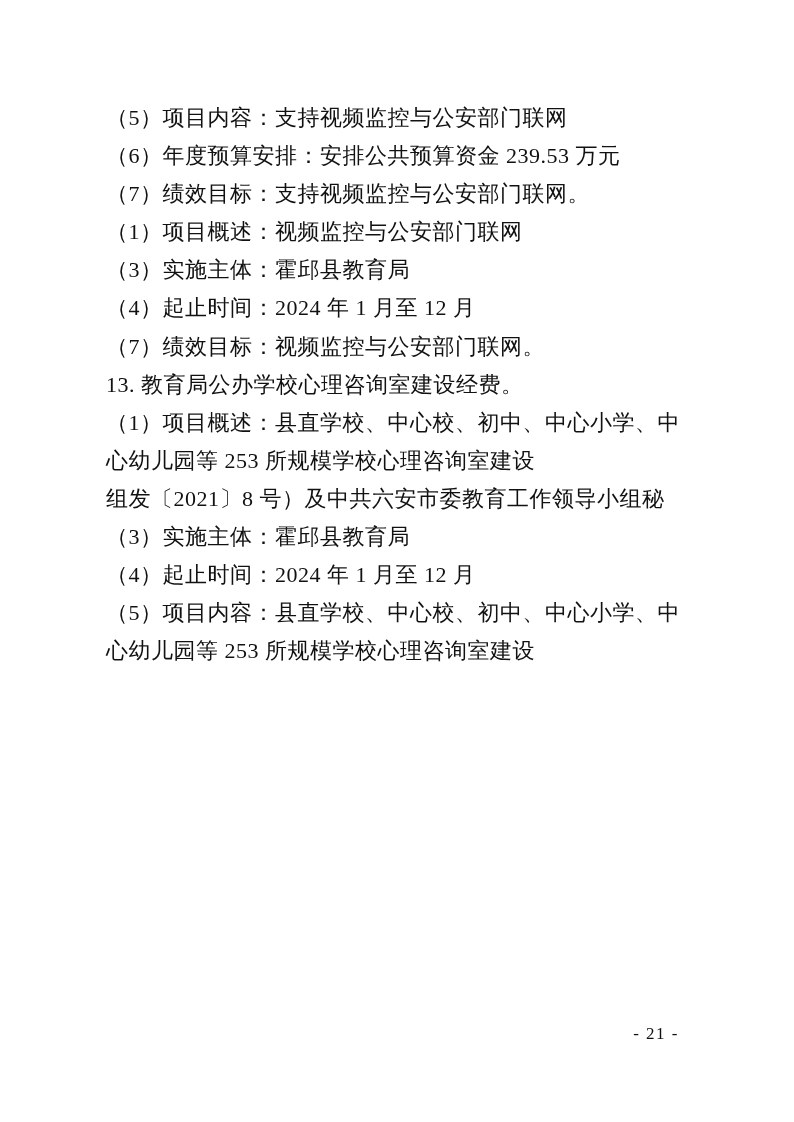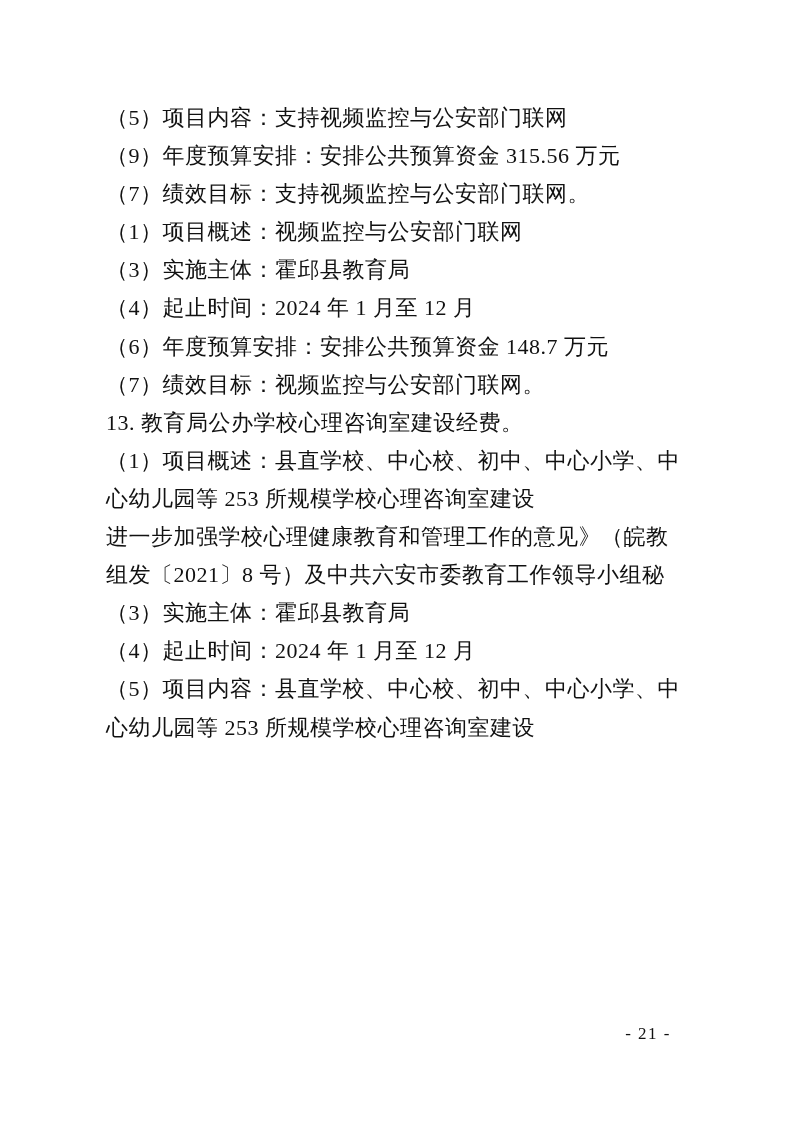--- a/index.html
+++ b/index.html
@@ -30,67 +30,63 @@
     padding: 0;
   }
   .tline {
     height: 38.1px;
     white-space: pre;
     overflow: visible;
     text-align: left;
   }
   .footer {
     position: absolute;
-    left: 98px;
+    left: 106px;
     top: 1024px;
     width: 573px;
     text-align: right;
     font-size: 17px;
     letter-spacing: 1.5px;
     color: #111111;
   }
 </style>
 </head>
 <body>
 
 <div class="page">
   <div class="text-block" id="text-block">
       <div class="para">
         <div class="tline">（5）项目内容：支持视频监控与公安部门联网</div>
       </div>
       <div class="para">
-        <div class="tline">（9）年度预算安排：安排公共预算资金 315.56 万元</div>
+        <div class="tline">（6）年度预算安排：安排公共预算资金 239.53 万元</div>
       </div>
       <div class="para">
         <div class="tline">（7）绩效目标：支持视频监控与公安部门联网。</div>
       </div>
       <div class="para">
         <div class="tline">（1）项目概述：视频监控与公安部门联网</div>
       </div>
       <div class="para">
         <div class="tline">（3）实施主体：霍邱县教育局</div>
       </div>
       <div class="para">
         <div class="tline">（4）起止时间：2024 年 1 月至 12 月</div>
       </div>
       <div class="para">
-        <div class="tline">（6）年度预算安排：安排公共预算资金 148.7 万元</div>
-      </div>
-      <div class="para">
         <div class="tline">（7）绩效目标：视频监控与公安部门联网。</div>
       </div>
       <div class="para">
         <div class="tline">13. 教育局公办学校心理咨询室建设经费。</div>
       </div>
       <div class="para">
         <div class="tline">（1）项目概述：县直学校、中心校、初中、中心小学、中</div>
         <div class="tline">心幼儿园等 253 所规模学校心理咨询室建设</div>
       </div>
       <div class="para">
-        <div class="tline">进一步加强学校心理健康教育和管理工作的意见》（皖教</div>
         <div class="tline">组发〔2021〕8 号）及中共六安市委教育工作领导小组秘</div>
       </div>
       <div class="para">
         <div class="tline">（3）实施主体：霍邱县教育局</div>
       </div>
       <div class="para">
         <div class="tline">（4）起止时间：2024 年 1 月至 12 月</div>
       </div>
       <div class="para">
         <div class="tline">（5）项目内容：县直学校、中心校、初中、中心小学、中</div>

